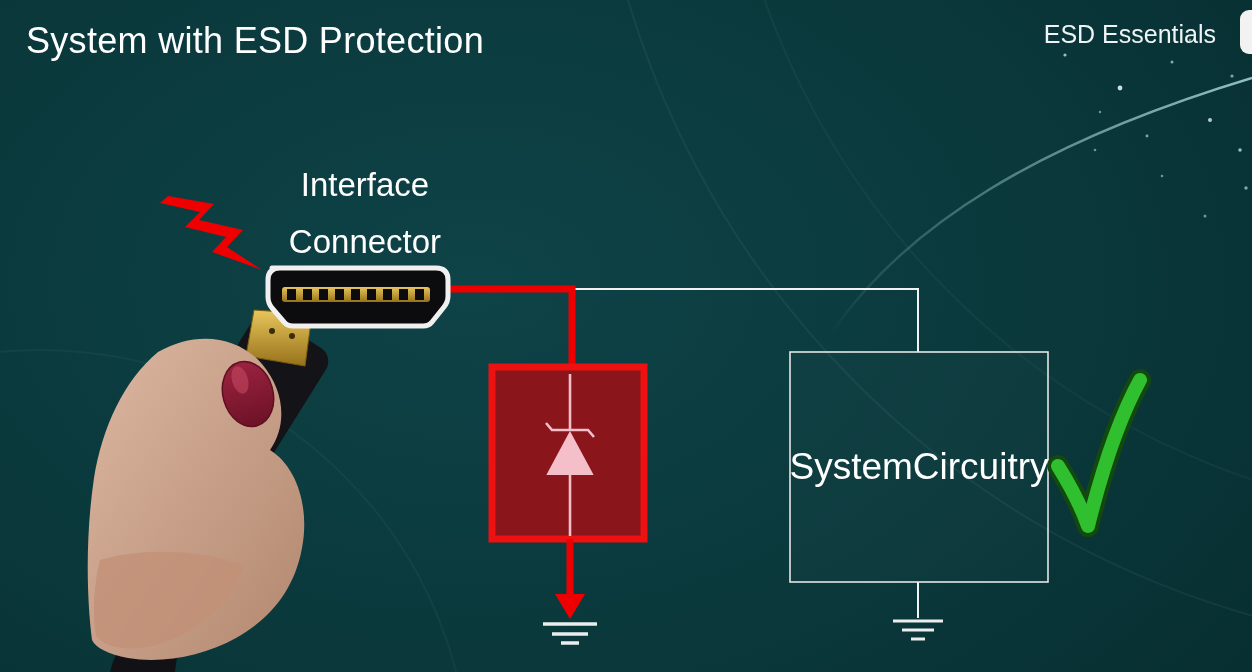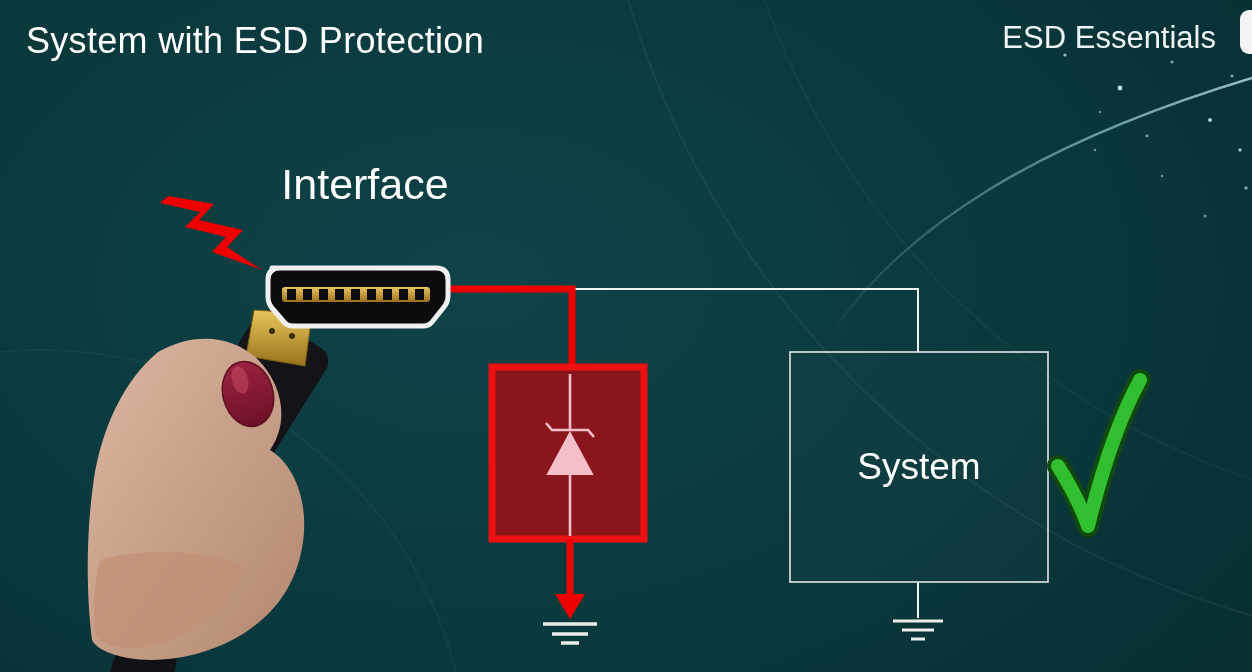--- a/index.html
+++ b/index.html
@@ -14,26 +14,26 @@
     background:
       radial-gradient(1150px 750px at 38% 42%, #0e4347 0%, #0a383b 52%, #062a2d 100%);
   }
   svg.scene{position:absolute; inset:0; display:block;}
   .page-title{
     position:absolute; left:26px; top:20px; margin:0;
     font-size:36px; font-weight:500; letter-spacing:.3px; color:var(--text);
   }
   .brand{
     position:absolute; top:20px; right:36px;
-    font-size:31px; font-weight:400; color:#eef3f3;
+    font-size:25px; font-weight:400; color:#eef3f3;
   }
   .label{position:absolute; color:var(--text); font-weight:500;}
   .label-interface{
     left:215px; top:156px; width:300px; text-align:center;
-    font-size:43px; line-height:57px;
+    font-size:33px; line-height:57px;
   }
   .label-esd{
     left:330px; top:404px; width:152px; text-align:right;
     font-size:34px; line-height:57px;
   }
   .label-system{
     left:790px; top:352px; width:258px; height:230px;
     display:flex; flex-direction:row; align-items:center; justify-content:center;
     font-size:37px; line-height:62px; text-align:center;
   }
@@ -173,20 +173,22 @@
     <g>
       <rect x="1240" y="10" width="28" height="44" rx="9" fill="#f2f2f2"></rect>
     </g>
   </svg>
 
   <h1 class="page-title">System with ESD Protection</h1>
   <div class="brand">ESD Essentials</div>
 
   <div class="label label-interface">
     <div>Interface</div>
+    <div>Connector</div>
   </div>
 
 
   <div class="label label-system">
     <div>System</div>
+    <div>Circuitry</div>
   </div>
 
 </div>
 
 </body></html>

